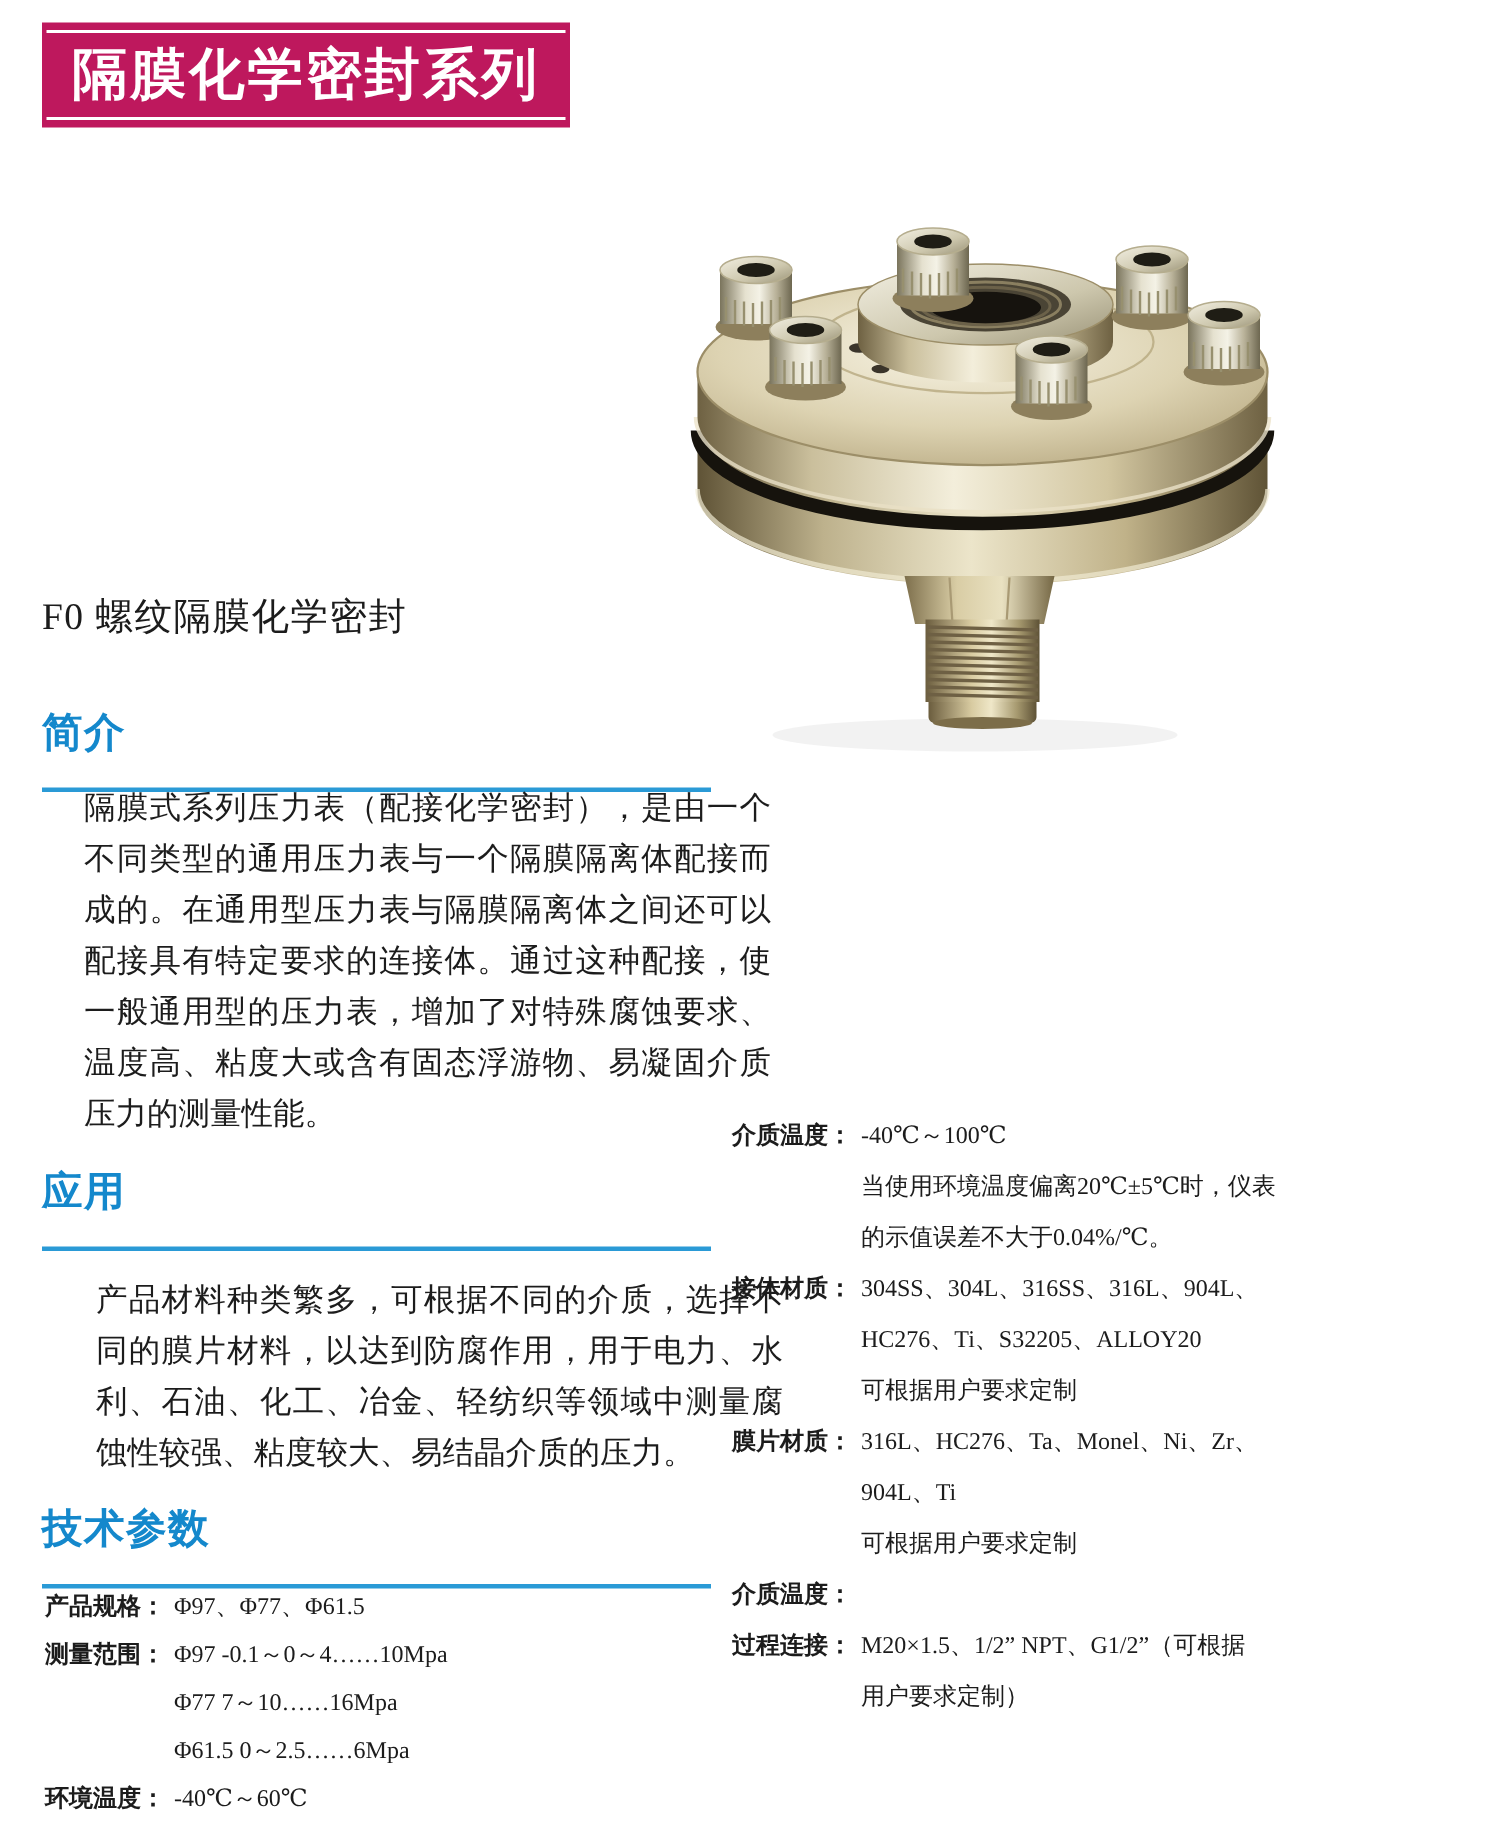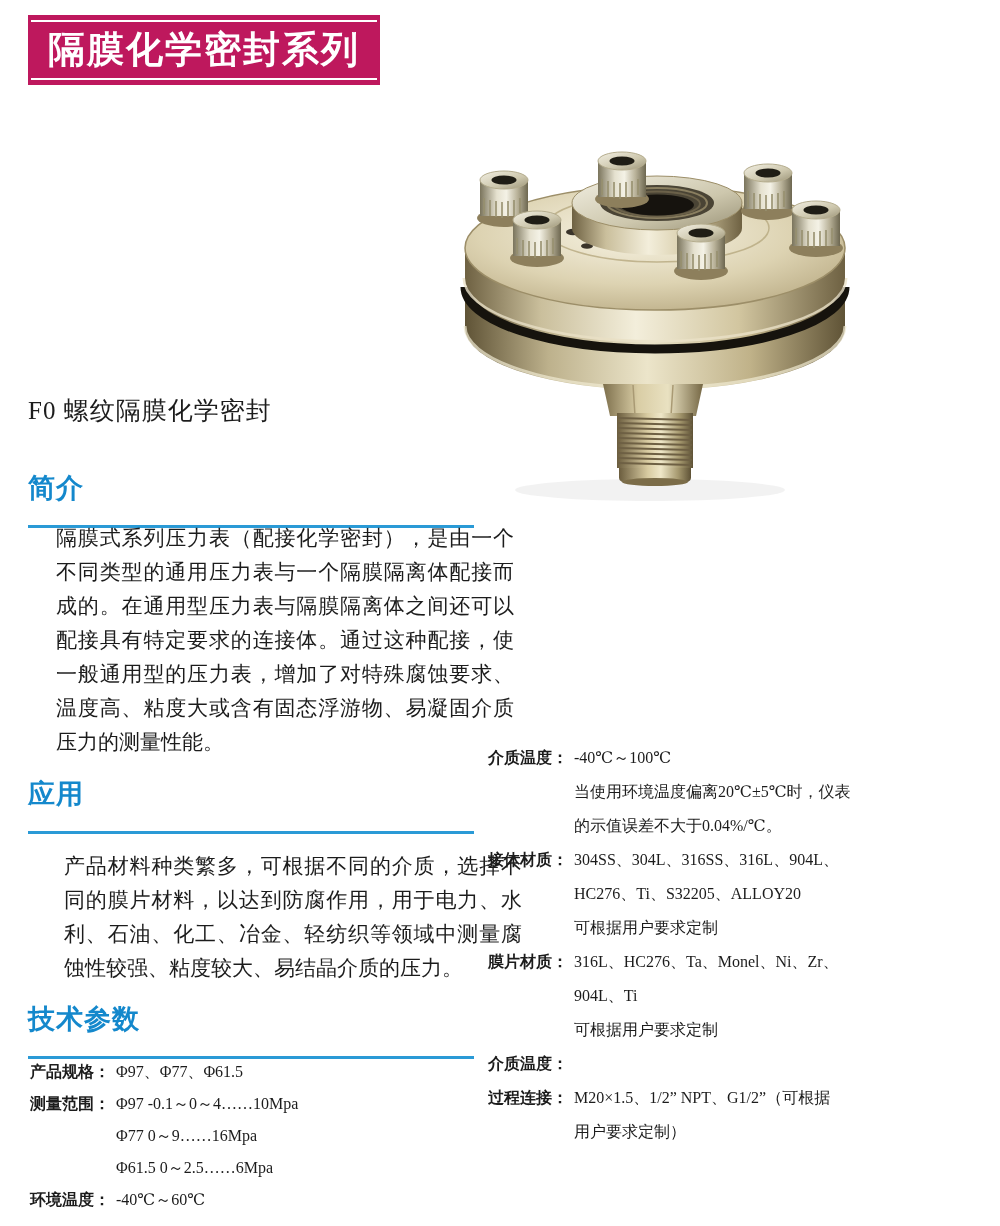--- a/index.html
+++ b/index.html
@@ -221,21 +221,21 @@
   <div class="param-row">
     <span class="param-label">产品规格：</span>
     <div class="param-lines">
       <div class="param-line">Φ97、Φ77、Φ61.5</div>
     </div>
   </div>
   <div class="param-row">
     <span class="param-label">测量范围：</span>
     <div class="param-lines">
       <div class="param-line">Φ97  -0.1～0～4……10Mpa</div>
-      <div class="param-line">Φ77  0～9……16Mpa</div>
+      <div class="param-line">Φ77  7～10……16Mpa</div>
       <div class="param-line">Φ61.5  0～2.5……6Mpa</div>
     </div>
   </div>
   <div class="param-row">
     <span class="param-label">环境温度：</span>
     <div class="param-lines">
       <div class="param-line">-40℃～60℃</div>
     </div>
   </div>
 </div>

